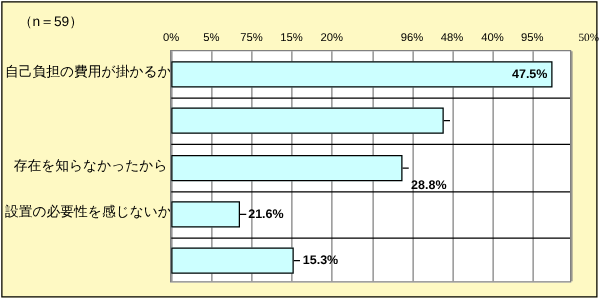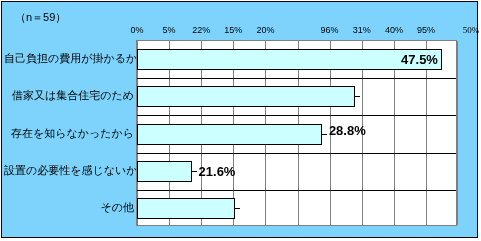--- a/index.html
+++ b/index.html
@@ -15,21 +15,21 @@
   }
 
   
   #chart-frame {
     position: absolute;
     left: 1px;
     top: 1px;
     width: 477px;
     height: 237px;
     border: 1px solid #000000;
-    background: #7dd3fc;
+    background: #fef9c3;
     box-sizing: border-box;
   }
 
   
   #sample-size {
     position: absolute;
     left: 13px;
     top: 8px;
     font-size: 11px;
     color: #000000;
@@ -86,21 +86,21 @@
     position: absolute;
     height: 21px;
     background: #ccffff;
     border: 1px solid #000000;
     box-sizing: border-box;
   }
 
   
   .value-label {
     position: absolute;
-    font-size: 13px;
+    font-size: 10px;
     font-weight: bold;
     color: #000000;
     white-space: nowrap;
     line-height: 21px;
     height: 21px;
   }
   .value-label.inside {
     text-align: right;
   }
 
@@ -136,60 +136,59 @@
 </style>
 </head>
 <body>
 
 <div id="chart-frame">
 
   <div id="sample-size">（n＝59）</div>
 
   <div id="cat-labels">
       <div class="cat-label" style="top: 8.1px;">自己負担の費用が掛かるから</div>
-      <div class="cat-label" style="top: 45.3px;">借家又は集合住宅のため</div>
       <div class="cat-label" style="top: 82.5px; margin-left: 46px;">存在を知らなかったから</div>
       <div class="cat-label" style="top: 119.7px;">設置の必要性を感じないから</div>
-      <div class="cat-label" style="top: 156.9px;">その他</div>
     </div>
 
   <div id="plot-area">
       <div class="gridline axis0" style="left: 0px;"></div>
       <div class="tick-label" style="left: 0px; top: -16px;">0%</div>
       <div class="gridline" style="left: 32.1px;"></div>
       <div class="tick-label" style="left: 32.1px; top: -16px;">5%</div>
       <div class="gridline" style="left: 64.2px;"></div>
-      <div class="tick-label" style="left: 64.2px; top: -16px;">22%</div>
+      <div class="tick-label" style="left: 64.2px; top: -16px;">75%</div>
       <div class="gridline" style="left: 96.3px;"></div>
       <div class="tick-label" style="left: 96.3px; top: -16px;">15%</div>
       <div class="gridline" style="left: 128.4px;"></div>
       <div class="tick-label" style="left: 128.4px; top: -16px; text-align: center;">20%</div>
       <div class="gridline" style="left: 160.5px;"></div>
       <div class="tick-label" style="left: 160.5px; top: -16px; margin-top: 36px;">25%</div>
       <div class="gridline" style="left: 192.6px;"></div>
       <div class="tick-label" style="left: 192.6px; top: -16px;">96%</div>
       <div class="gridline" style="left: 224.7px;"></div>
-      <div class="tick-label" style="left: 224.7px; top: -16px;">31%</div>
+      <div class="tick-label" style="left: 224.7px; top: -16px;">48%</div>
       <div class="gridline" style="left: 256.8px;"></div>
       <div class="tick-label" style="left: 257px; top: -16px;">40%</div>
       <div class="gridline" style="left: 288.9px;"></div>
       <div class="tick-label" style="left: 288.9px; top: -16px;">95%</div>
       <div class="gridline" style="left: 320px;"></div>
       <div class="tick-label" style="left: 334px; top: -16px; font-family: Liberation Serif, serif;">50%</div>
       <div class="bar" title="自己負担の費用が掛かるから 47.5%" style="left: 0px; top: 8.1px; width: 304.95px; background: rgb(204, 255, 255);"></div>
       <div class="value-label inside" style="top: 8.1px; left: 262.95px; width: 38px;">47.5%</div>
       <div class="row-sep" style="top: 37px;"></div>
       <div class="bar" title="借家又は集合住宅のため 33.9%" style="left: 0px; top: 45.3px; width: 217.638px; background: rgb(204, 255, 255);"></div>
       <div class="leader" style="left: 217.638px; top: 55.3px;"></div>
       <div class="row-sep" style="top: 74px;"></div>
       <div class="bar" title="存在を知らなかったから 28.8%" style="left: 0px; top: 82.5px; width: 184.896px; background: rgb(204, 255, 255);"></div>
       <div class="leader" style="left: 184.896px; top: 92.5px;"></div>
-      <div class="value-label" style="top: 79px; left: 191.896px;">28.8%</div>
+      <div class="value-label" style="top: 97px; left: 191.896px;">28.8%</div>
       <div class="row-sep" style="top: 112px;"></div>
       <div class="bar" title="設置の必要性を感じないから 8.5%" style="left: 0px; top: 119.7px; width: 54.57px; background: rgb(204, 255, 255);"></div>
       <div class="leader" style="left: 54.57px; top: 129.7px;"></div>
       <div class="value-label" style="top: 119.7px; left: 61.57px;">21.6%</div>
       <div class="row-sep" style="top: 149px;"></div>
       <div class="bar" title="その他 15.3%" style="left: 0px; top: 156.9px; width: 98.226px; background: rgb(204, 255, 255);"></div>
       <div class="leader" style="left: 98.226px; top: 166.9px;"></div>
+      <div class="value-label" style="top: 156.9px; left: 105.226px;">15.3%</div>
     </div>
 
 </div>
 
 </body></html>

